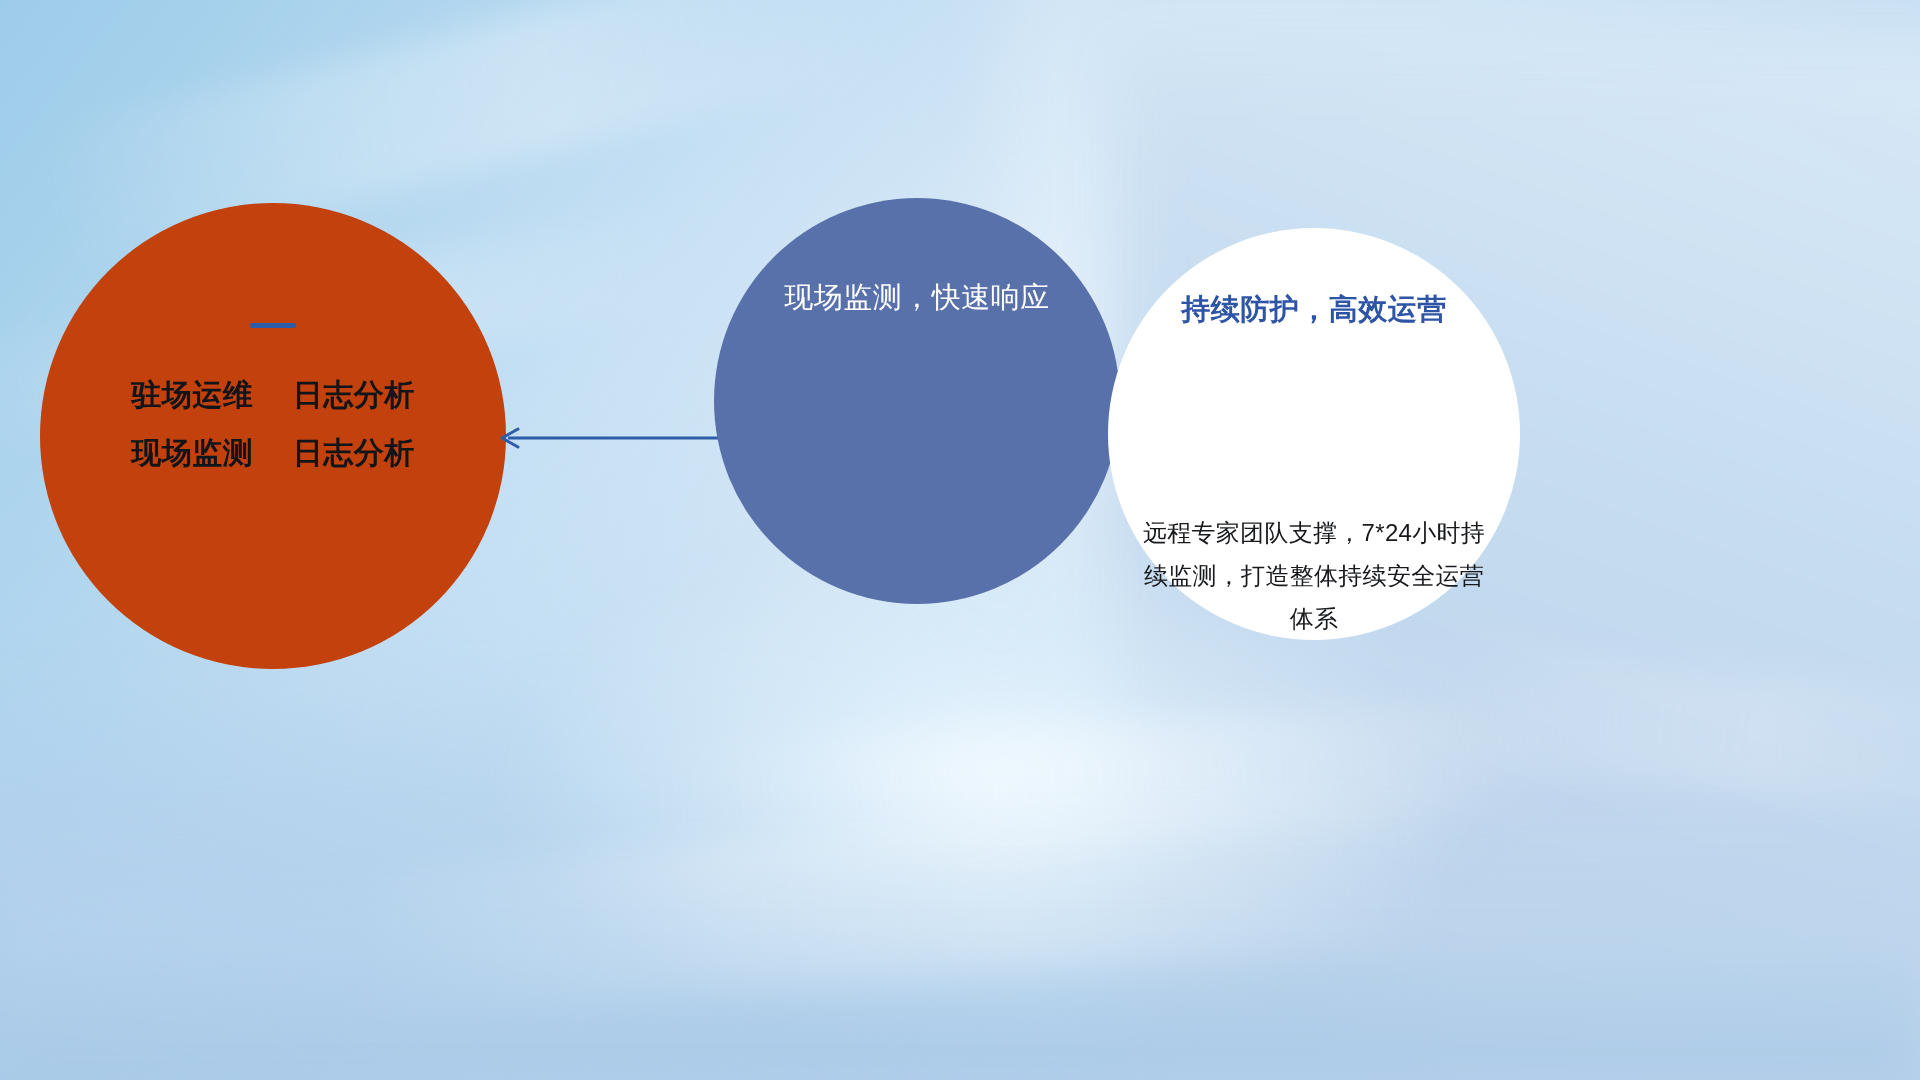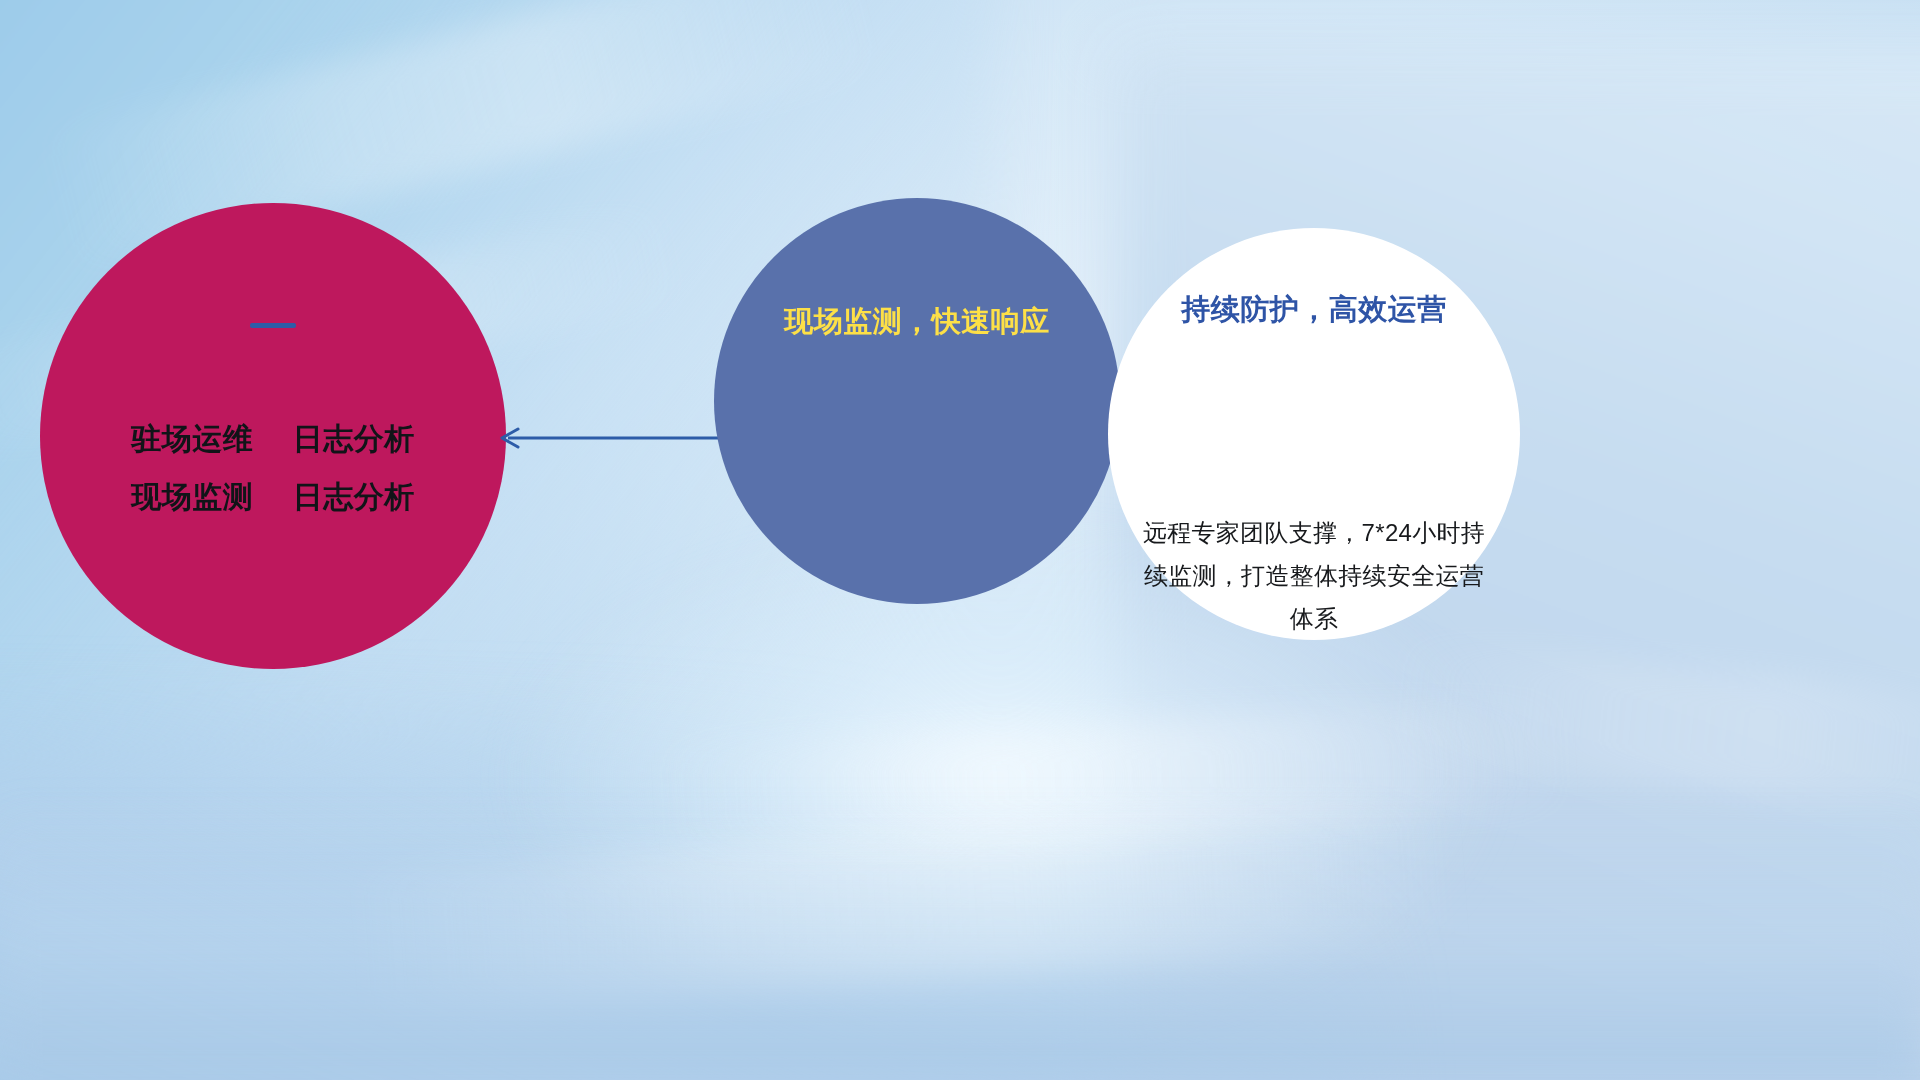--- a/index.html
+++ b/index.html
@@ -91,22 +91,21 @@
     align-items: center;
     justify-content: flex-start;
   }
 
   
   #circle-left {
     left: 40px;
     top: 203px;
     width: 466px;
     height: 466px;
-    background: #be185d;
-    gap: 44px;
+    background: #c2410c;
   }
   #circle-left .dash {
     width: 46px;
     height: 5px;
     border-radius: 2px;
     background: #2d5ca8;
     margin-top: 120px;
   }
   #circle-left .tag-lines {
     margin-top: 38px;
@@ -123,23 +122,23 @@
   
   #circle-mid {
     left: 714px;
     top: 198px;
     width: 406px;
     height: 406px;
     background: #5971ab;
     z-index: 3;
   }
   #circle-mid .title {
-    margin-top: 104px;
-    color: #fde047;
-    font-weight: 700;
+    margin-top: 80px;
+    color: #ffffff;
+    font-weight: 400;
     font-size: 29px;
     letter-spacing: 0.5px;
     white-space: nowrap;
     text-align: center;
   }
   #circle-mid .body {
     margin-top: 48px;
     width: 278px;
     color: #ffffff;
     font-size: 24px;

